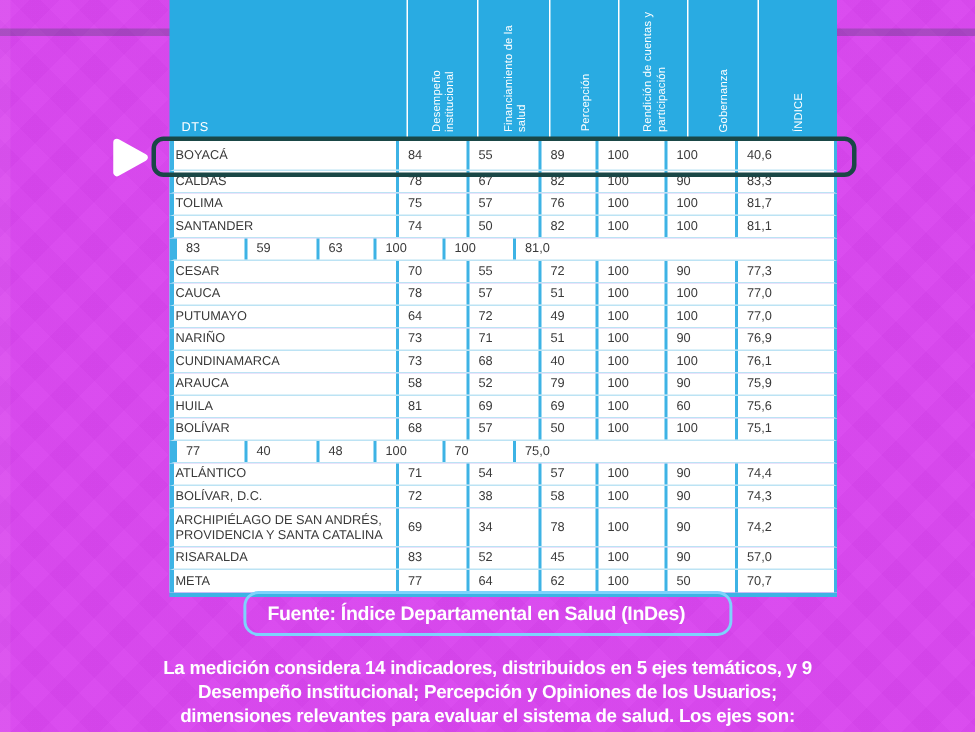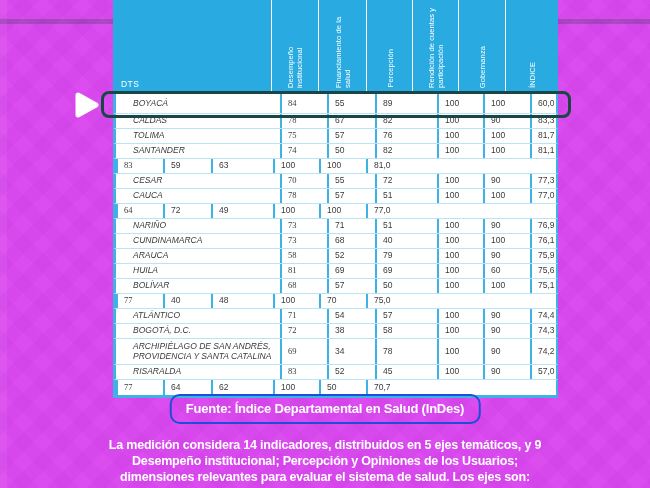--- a/index.html
+++ b/index.html
@@ -59,40 +59,40 @@
     height:15px;
   }
   .trow.tall{height:20px;}
   .trow.dbl{height:26px;}
   .tbody .trow:last-child{border-bottom:none;}
   .dcell{
     box-sizing:border-box;display:flex;align-items:center;
     font-size:8.5px;color:#3A3A3A;line-height:9.5px;
     overflow:hidden;
   }
-  .dcell.name{width:164px;padding-left:17px;padding-right:4px;font-style:italic;}
+  .dcell.name{width:148px;padding-left:1px;padding-right:4px;}
   .dcell.val{border-left:2px solid #3DB3E5;padding-left:6px;}
-  .v1{width:47px;font-family:Liberation Serif, serif;} .v2{width:48px;} .v3{width:62px;} .v4{width:46px;} .v5{width:47px;}
+  .v1{width:47px;} .v2{width:48px;} .v3{width:38px;} .v4{width:46px;} .v5{width:47px;}
   .v6{flex:1;}
 
   
   .highlight-box{
     position:absolute;left:101px;top:91px;width:464px;height:21px;
     border:3px solid #1A4746;border-radius:8px;
     pointer-events:none;background:transparent;
   }
   .row-marker{
     position:absolute;left:75px;top:92px;width:24px;height:26px;
   }
 
   
   .source-box{
     position:absolute;top:394px;left:50%;transform:translateX(-50%);
-    border:2px solid #1d4ed8;border-radius:10px;
-    padding:5px 14px 6px 14px;
+    border:2px solid #7dd3fc;border-radius:10px;
+    padding:5px 29px 6px 14px;
     color:#FFFFFF;font-weight:bold;font-size:13px;letter-spacing:-0.2px;
     white-space:nowrap;
   }
 
   
   .footer-text{
     position:absolute;top:437px;left:0;width:650px;
     text-align:center;color:#FFFFFF;font-weight:bold;
     font-size:12.5px;line-height:16px;letter-spacing:-0.2px;
   }
@@ -132,21 +132,21 @@
       </div>
     <div class="tbody" id="tbody">
 
     <div class="trow tall">
           <div class="dcell name">BOYACÁ</div>
           <div class="dcell val v1">84</div>
           <div class="dcell val v2">55</div>
           <div class="dcell val v3">89</div>
           <div class="dcell val v4">100</div>
           <div class="dcell val v5">100</div>
-          <div class="dcell val v6">60,0</div>
+          <div class="dcell val v6">40,6</div>
         </div>
         <div class="trow">
           <div class="dcell name">CALDAS</div>
           <div class="dcell val v1">78</div>
           <div class="dcell val v2">67</div>
           <div class="dcell val v3">82</div>
           <div class="dcell val v4">100</div>
           <div class="dcell val v5">90</div>
           <div class="dcell val v6">83,3</div>
         </div>
@@ -188,20 +188,21 @@
         <div class="trow">
           <div class="dcell name">CAUCA</div>
           <div class="dcell val v1">78</div>
           <div class="dcell val v2">57</div>
           <div class="dcell val v3">51</div>
           <div class="dcell val v4">100</div>
           <div class="dcell val v5">100</div>
           <div class="dcell val v6">77,0</div>
         </div>
         <div class="trow">
+          <div class="dcell name">PUTUMAYO</div>
           <div class="dcell val v1">64</div>
           <div class="dcell val v2">72</div>
           <div class="dcell val v3">49</div>
           <div class="dcell val v4">100</div>
           <div class="dcell val v5">100</div>
           <div class="dcell val v6">77,0</div>
         </div>
         <div class="trow">
           <div class="dcell name">NARIÑO</div>
           <div class="dcell val v1">73</div>
@@ -258,21 +259,21 @@
         <div class="trow">
           <div class="dcell name">ATLÁNTICO</div>
           <div class="dcell val v1">71</div>
           <div class="dcell val v2">54</div>
           <div class="dcell val v3">57</div>
           <div class="dcell val v4">100</div>
           <div class="dcell val v5">90</div>
           <div class="dcell val v6">74,4</div>
         </div>
         <div class="trow">
-          <div class="dcell name">BOGOTÁ, D.C.</div>
+          <div class="dcell name">BOLÍVAR, D.C.</div>
           <div class="dcell val v1">72</div>
           <div class="dcell val v2">38</div>
           <div class="dcell val v3">58</div>
           <div class="dcell val v4">100</div>
           <div class="dcell val v5">90</div>
           <div class="dcell val v6">74,3</div>
         </div>
         <div class="trow dbl">
           <div class="dcell name">ARCHIPIÉLAGO DE SAN ANDRÉS, PROVIDENCIA Y SANTA CATALINA</div>
           <div class="dcell val v1">69</div>
@@ -285,20 +286,21 @@
         <div class="trow">
           <div class="dcell name">RISARALDA</div>
           <div class="dcell val v1">83</div>
           <div class="dcell val v2">52</div>
           <div class="dcell val v3">45</div>
           <div class="dcell val v4">100</div>
           <div class="dcell val v5">90</div>
           <div class="dcell val v6">57,0</div>
         </div>
         <div class="trow">
+          <div class="dcell name">META</div>
           <div class="dcell val v1">77</div>
           <div class="dcell val v2">64</div>
           <div class="dcell val v3">62</div>
           <div class="dcell val v4">100</div>
           <div class="dcell val v5">50</div>
           <div class="dcell val v6">70,7</div>
         </div>
       </div>
   </div>
 

